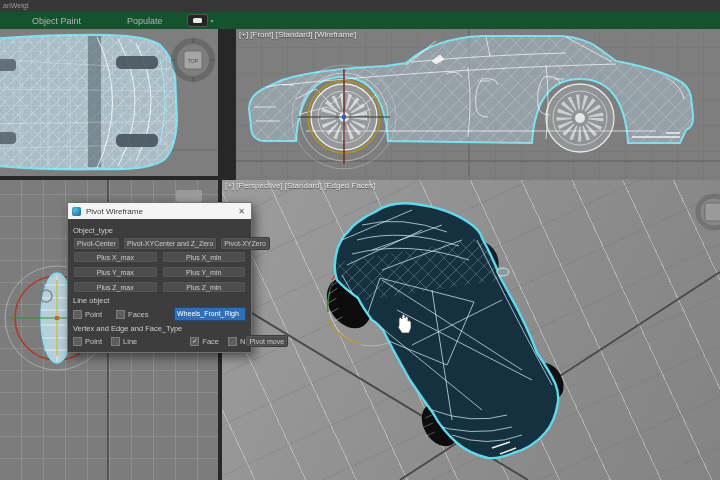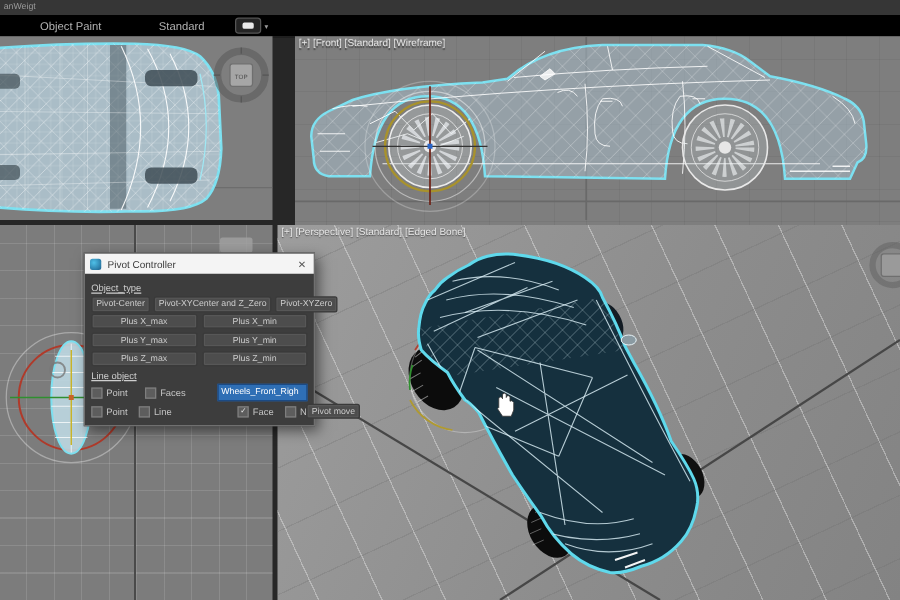--- a/index.html
+++ b/index.html
@@ -1,21 +1,21 @@
 <!DOCTYPE html>
 <html><head>
 <meta charset="utf-8">
 <style>
   html,body{margin:0;padding:0;background:#1c1c1c;}
   .screen{position:relative;width:720px;height:480px;overflow:hidden;
     font-family:"Liberation Sans",sans-serif;background:#272727;-webkit-font-smoothing:antialiased;}
   
   .titlebar{position:absolute;left:0;top:0;width:720px;height:12px;background:#363636;color:#9a9a9a;
     font-size:7px;line-height:12px;padding-left:3px;box-sizing:border-box;}
-  .ribbon{position:absolute;left:0;top:12px;width:720px;height:17px;background:#000000;
+  .ribbon{position:absolute;left:0;top:12px;width:720px;height:17px;background:#14532d;
     border-bottom:1px solid #2a2a2a;display:flex;align-items:center;}
   .ribbon .tab{color:#b4b4b4;font-size:9px;padding:0 10px;cursor:default;}
   .ribbon .tab:first-child{margin-left:22px;}
   .ribbon .tab:nth-child(2){margin-left:26px;}
   .ribbon-tool{display:flex;align-items:center;margin-left:14px;}
   .tool-chip{width:19px;height:11px;background:#242424;border:1px solid #555;border-radius:3px;
     display:flex;align-items:center;justify-content:center;}
   .tool-chip .glyph{width:9px;height:5px;background:#e9e9e9;border-radius:1.5px;}
   .tool-arrow{color:#9a9a9a;font-size:6px;margin-left:3px;}
   
@@ -39,21 +39,21 @@
                      repeating-linear-gradient(155deg,transparent 0 45px,rgba(110,110,110,.28) 45px 46px);}
   
   .dialog{position:absolute;left:67px;top:202px;width:185px;background:#3d3d3d;
     border:1px solid #707070;box-shadow:3px 4px 10px rgba(0,0,0,.5);z-index:20;box-sizing:border-box;}
   .dlg-title{height:16px;background:#f4f4f4;display:flex;align-items:center;padding:0 4px;}
   .dlg-icon{width:9px;height:9px;border-radius:2px;margin-right:5px;
     background:radial-gradient(circle at 35% 35%,#4fc0e8,#1b5f8c);}
   .dlg-title-text{flex:1;font-size:8px;color:#3c3c3c;}
   .dlg-close{font-size:8px;color:#555;padding:0 2px;cursor:default;}
   .dlg-body{padding:4px 5px 5px 5px;}
-  .sec-label{color:#cecece;font-size:7.5px;margin:3px 0 2px 0;text-decoration:underline;}
+  .sec-label{color:#cecece;font-size:7.5px;margin:3px 0 2px 0;}
   .btn{background:#4d4d4d;border:1px solid #3a3a3a;box-shadow:inset 0 0 0 1px #575757;
     color:#cccccc;font-size:7px;font-family:"Liberation Sans",sans-serif;border-radius:2px;
     padding:1px 3px;white-space:nowrap;line-height:9px;cursor:default;}
   .btn-row{display:flex;gap:3px;}
   .mm-grid{display:grid;grid-template-columns:1fr 1fr;gap:3px 4px;margin-top:1px;}
   .mm-grid .btn{text-align:center;height:12px;box-sizing:border-box;}
   .chk-row{display:flex;align-items:center;margin-top:2px;}
   .chk{display:flex;align-items:center;margin-right:14px;}
   .chk .box{width:7px;height:7px;background:#5d5d5d;border:1px solid #7e7e7e;margin-right:3px;
     font-size:6px;line-height:7px;color:#e8e8e8;text-align:center;}
@@ -66,21 +66,21 @@
 <body>
 
 <div class="screen">
 
   <div class="titlebar">
     <span>anWeigt</span>
   </div>
 
   <div class="ribbon">
     <span class="tab">Object Paint</span>
-    <span class="tab">Standard</span>
+    <span class="tab">Populate</span>
     <span class="ribbon-tool">
       <span class="tool-chip">
           <span class="glyph"></span>
         </span>
       <span class="tool-arrow">▾</span>
     </span>
   </div>
 
   <div class="vp" id="vp-top">
     <svg width="218" height="147" viewBox="0 0 218 147">
@@ -251,27 +251,27 @@
       </g>
       <ellipse cx="281" cy="92" rx="6" ry="4" fill="#8a9aa2" stroke="#e8f4f8" stroke-width="0.8"></ellipse>
 
       <g>
         <circle cx="492" cy="32" r="16" fill="none" stroke="rgba(95,95,95,.5)" stroke-width="5"></circle>
         <rect x="483" y="23" width="18" height="18" rx="2" fill="rgba(158,158,158,.85)" stroke="#6f6f6f"></rect>
       </g>
 
       <path d="M177,146 v-7 q0,-1.5 1.5,-1.5 q1.5,0 1.5,1.5 v-3 q0,-1.5 1.5,-1.5 q1.5,0 1.5,1.5 v2 q0,-1.5 1.5,-1.5 q1.5,0 1.5,1.5 v3 q1,-1 2,0 l1,1 v6 l-2,5 h-7 l-4,-6 z" fill="#ffffff" stroke="#3a3a3a" stroke-width="0.7"></path>
     </svg>
-    <div class="vp-label">[+] [Perspective] [Standard] [Edged Bone]</div>
+    <div class="vp-label">[+] [Perspective] [Standard] [Edged Faces]</div>
   </div>
 
   <div class="dialog">
     <div class="dlg-title">
       <span class="dlg-icon"></span>
-      <span class="dlg-title-text">Pivot Controller</span>
+      <span class="dlg-title-text">Pivot Wireframe</span>
       <span class="dlg-close">✕</span>
     </div>
     <div class="dlg-body">
 
       <div class="sec-label">Object_type</div>
       <div class="btn-row">
         <button class="btn">Pivot-Center</button>
         <button class="btn">Pivot-XYCenter and Z_Zero</button>
         <button class="btn">Pivot-XYZero</button>
       </div>
@@ -291,20 +291,21 @@
           <span class="box"></span>
           <span class="lbl">Point</span>
         </span>
         <span class="chk">
           <span class="box"></span>
           <span class="lbl">Faces</span>
         </span>
         <span class="name-field">Wheels_Front_Righ</span>
       </div>
 
+      <div class="sec-label">Vertex and Edge and Face_Type</div>
       <div class="chk-row">
         <span class="chk" style="margin-right:9px;">
           <span class="box"></span>
           <span class="lbl">Point</span>
         </span>
         <span class="chk" style="margin-right:20px;">
           <span class="box"></span>
           <span class="lbl">Line</span>
         </span>
         <span class="chk" style="margin-right:9px;padding-left:33px;">

